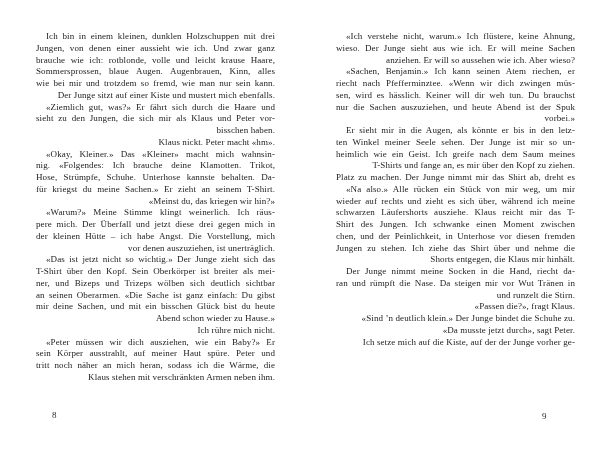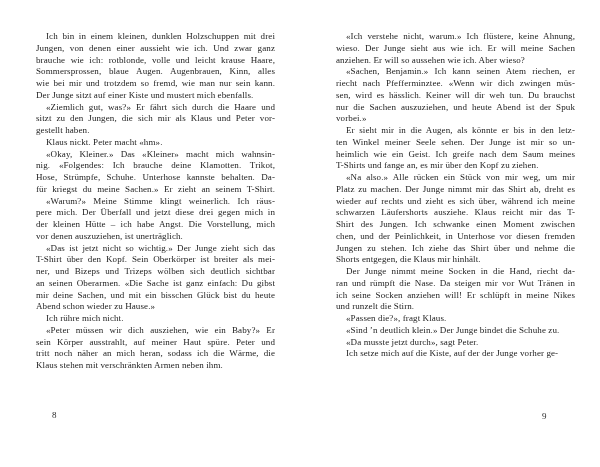--- a/index.html
+++ b/index.html
@@ -32,21 +32,21 @@
     overflow: hidden;
     text-align: justify;
   }
   
   .line:not(.last)::after {
     content: "";
     display: inline-block;
     width: 100%;
     height: 0;
   }
-  .line.last { text-align: left; }
+  .line.last { text-align: right; }
   .line.first { text-indent: 10px; }
   .page-number {
     position: absolute;
     font-size: 9px;
     line-height: 10px;
     color: #2a2a2a;
   }
   .pn-left  { left: 52px;  top: 410px; }
   .pn-right { left: 542px; top: 411px; }
 </style>
@@ -59,31 +59,32 @@
       <div class="para">
         <div class="line first">Ich bin in einem kleinen, dunklen Holzschuppen mit drei</div>
         <div class="line">Jungen, von denen einer aussieht wie ich. Und zwar ganz</div>
         <div class="line">brauche wie ich: rotblonde, volle und leicht krause Haare,</div>
         <div class="line">Sommersprossen, blaue Augen. Augenbrauen, Kinn, alles</div>
         <div class="line">wie bei mir und trotzdem so fremd, wie man nur sein kann.</div>
         <div class="line last">Der Junge sitzt auf einer Kiste und mustert mich ebenfalls.</div>
       </div>
       <div class="para">
         <div class="line first">«Ziemlich gut, was?» Er fährt sich durch die Haare und</div>
-        <div class="line">sitzt zu den Jungen, die sich mir als Klaus und Peter vor-</div>
-        <div class="line last">gestellt haben.</div>
+        <div class="line">sieht zu den Jungen, die sich mir als Klaus und Peter vor-</div>
+        <div class="line last">bisschen haben.</div>
       </div>
       <div class="para">
         <div class="line first last">Klaus nickt. Peter macht «hm».</div>
       </div>
       <div class="para">
         <div class="line first">«Okay, Kleiner.» Das «Kleiner» macht mich wahnsin-</div>
         <div class="line">nig. «Folgendes: Ich brauche deine Klamotten. Trikot,</div>
         <div class="line">Hose, Strümpfe, Schuhe. Unterhose kannste behalten. Da-</div>
         <div class="line">für kriegst du meine Sachen.» Er zieht an seinem T-Shirt.</div>
+        <div class="line last">«Meinst du, das kriegen wir hin?»</div>
       </div>
       <div class="para">
         <div class="line first">«Warum?» Meine Stimme klingt weinerlich. Ich räus-</div>
         <div class="line">pere mich. Der Überfall und jetzt diese drei gegen mich in</div>
         <div class="line">der kleinen Hütte – ich habe Angst. Die Vorstellung, mich</div>
         <div class="line last">vor denen auszuziehen, ist unerträglich.</div>
       </div>
       <div class="para">
         <div class="line first">«Das ist jetzt nicht so wichtig.» Der Junge zieht sich das</div>
         <div class="line">T-Shirt über den Kopf. Sein Oberkörper ist breiter als mei-</div>
@@ -116,33 +117,32 @@
         <div class="line">nur die Sachen auszuziehen, und heute Abend ist der Spuk</div>
         <div class="line last">vorbei.»</div>
       </div>
       <div class="para">
         <div class="line first">Er sieht mir in die Augen, als könnte er bis in den letz-</div>
         <div class="line">ten Winkel meiner Seele sehen. Der Junge ist mir so un-</div>
         <div class="line">heimlich wie ein Geist. Ich greife nach dem Saum meines</div>
         <div class="line last">T-Shirts und fange an, es mir über den Kopf zu ziehen.</div>
       </div>
       <div class="para">
+        <div class="line">Platz zu machen. Der Junge nimmt mir das Shirt ab, dreht es</div>
         <div class="line first">«Na also.» Alle rücken ein Stück von mir weg, um mir</div>
-        <div class="line">Platz zu machen. Der Junge nimmt mir das Shirt ab, dreht es</div>
         <div class="line">wieder auf rechts und zieht es sich über, während ich meine</div>
         <div class="line">schwarzen Läufershorts ausziehe. Klaus reicht mir das T-</div>
         <div class="line">Shirt des Jungen. Ich schwanke einen Moment zwischen</div>
         <div class="line">chen, und der Peinlichkeit, in Unterhose vor diesen fremden</div>
         <div class="line">Jungen zu stehen. Ich ziehe das Shirt über und nehme die</div>
         <div class="line last">Shorts entgegen, die Klaus mir hinhält.</div>
       </div>
       <div class="para">
         <div class="line first">Der Junge nimmt meine Socken in die Hand, riecht da-</div>
         <div class="line">ran und rümpft die Nase. Da steigen mir vor Wut Tränen in</div>
-        <div class="line">ich seine Socken anziehen will! Er schlüpft in meine Nikes</div>
         <div class="line last">und runzelt die Stirn.</div>
       </div>
       <div class="para">
         <div class="line first last">«Passen die?», fragt Klaus.</div>
       </div>
       <div class="para">
         <div class="line first last">«Sind ’n deutlich klein.» Der Junge bindet die Schuhe zu.</div>
       </div>
       <div class="para">
         <div class="line first last">«Da musste jetzt durch», sagt Peter.</div>

